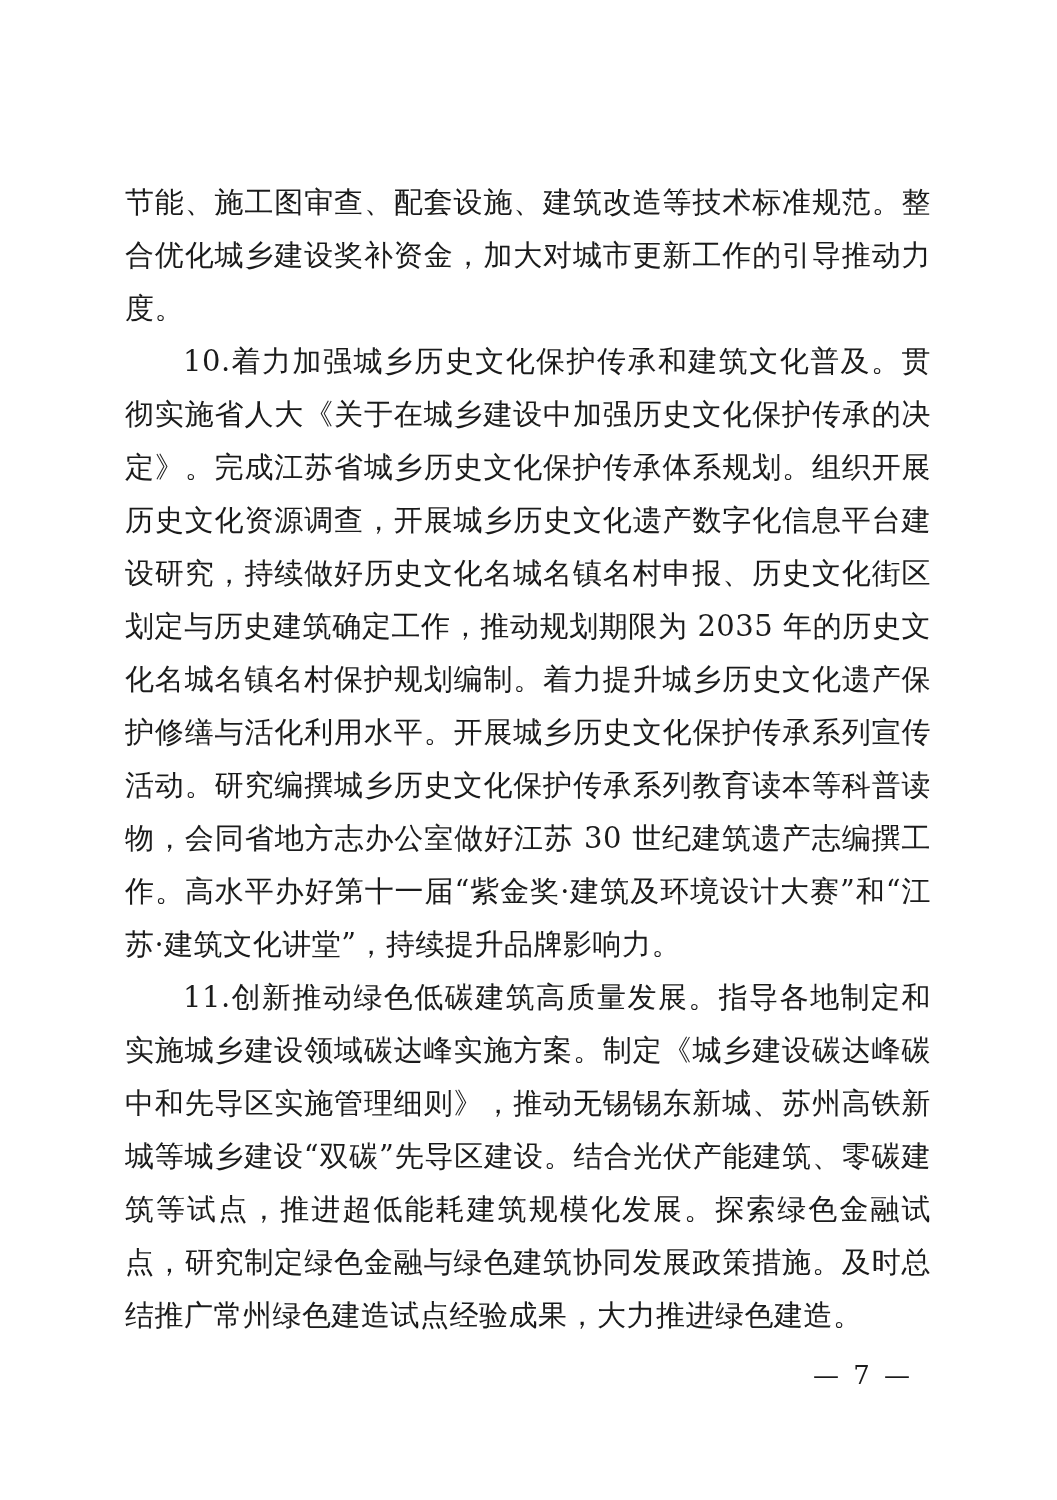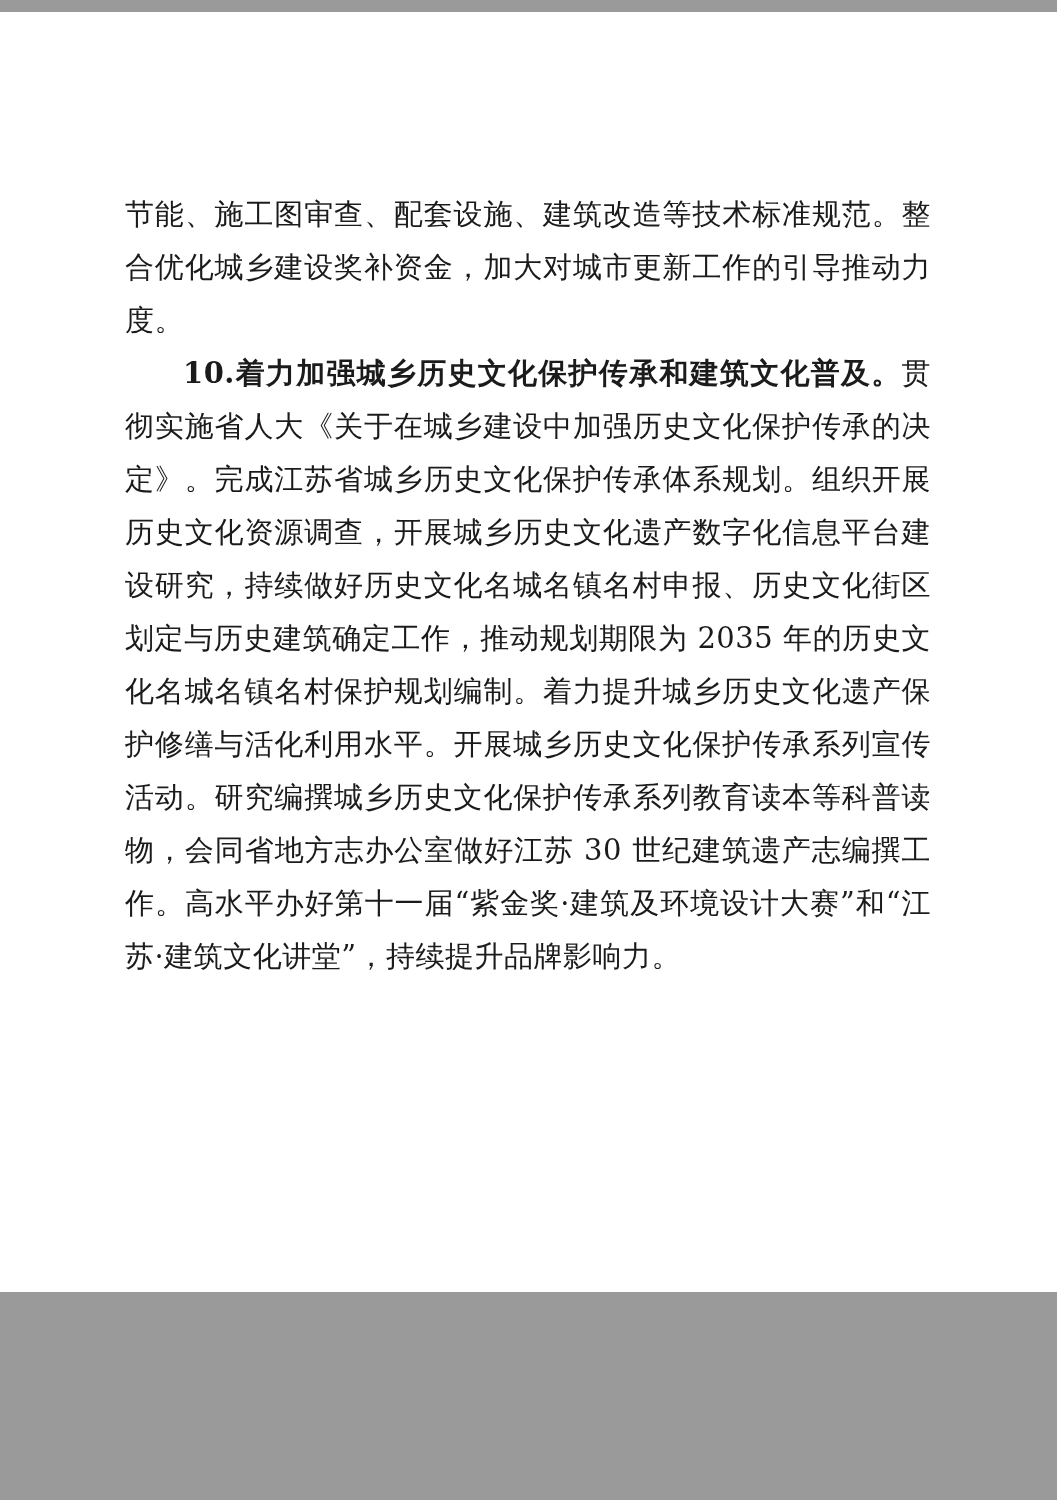--- a/index.html
+++ b/index.html
@@ -3,22 +3,22 @@
 <meta charset="utf-8">
 <style>
   html, body {
     margin: 0;
     padding: 0;
     background: #9a9a9a;
   }
   .page {
     position: relative;
     width: 1057px;
-    height: 1280px;
-    margin: 12px auto;
+    height: 1500px;
+    margin: 0 auto;
     background: #ffffff;
     overflow: hidden;
     font-family: "DejaVu Serif", "Liberation Serif", serif;
     color: #1b1b1b;
   }
   .content {
     position: absolute;
     left: 125px;
     top: 176px;
     width: 806px;
@@ -30,39 +30,40 @@
   }
   .para {
     margin: 0;
     padding: 0;
     text-indent: 2em;
   }
   .para.no-indent {
     text-indent: 0;
   }
   .para .head {
-    font-weight: bold;
+    font-weight: normal;
   }
   .footer {
     position: absolute;
     top: 1360px;
     right: 144px;
     font-size: 26px;
     letter-spacing: 3px;
     color: #1b1b1b;
   }
 </style>
 </head>
 <body>
 
 <div class="page">
   <div class="content">
 
     <p class="para no-indent"><span>节能、施工图审查、配套设施、建筑改造等技术标准规范。整合优化城乡建设奖补资金，加大对城市更新工作的引导推动力度。</span></p>
 
     <p class="para"><span class="head">10.着力加强城乡历史文化保护传承和建筑文化普及。</span><span>贯彻实施省人大《关于在城乡建设中加强历史文化保护传承的决定》。完成江苏省城乡历史文化保护传承体系规划。组织开展历史文化资源调查，开展城乡历史文化遗产数字化信息平台建设研究，持续做好历史文化名城名镇名村申报、历史文化街区划定与历史建筑确定工作，推动规划期限为 2035 年的历史文化名城名镇名村保护规划编制。着力提升城乡历史文化遗产保护修缮与活化利用水平。开展城乡历史文化保护传承系列宣传活动。研究编撰城乡历史文化保护传承系列教育读本等科普读物，会同省地方志办公室做好江苏 30 世纪建筑遗产志编撰工作。高水平办好第十一届“紫金奖·建筑及环境设计大赛”和“江苏·建筑文化讲堂”，持续提升品牌影响力。</span></p>
 
+    <p class="para"><span class="head">11.创新推动绿色低碳建筑高质量发展。</span><span>指导各地制定和实施城乡建设领域碳达峰实施方案。制定《城乡建设碳达峰碳中和先导区实施管理细则》，推动无锡锡东新城、苏州高铁新城等城乡建设“双碳”先导区建设。结合光伏产能建筑、零碳建筑等试点，推进超低能耗建筑规模化发展。探索绿色金融试点，研究制定绿色金融与绿色建筑协同发展政策措施。及时总结推广常州绿色建造试点经验成果，大力推进绿色建造。</span></p>
 
 
   </div>
 
   <div class="footer">— 7 —</div>
 </div>
 
 </body></html>

